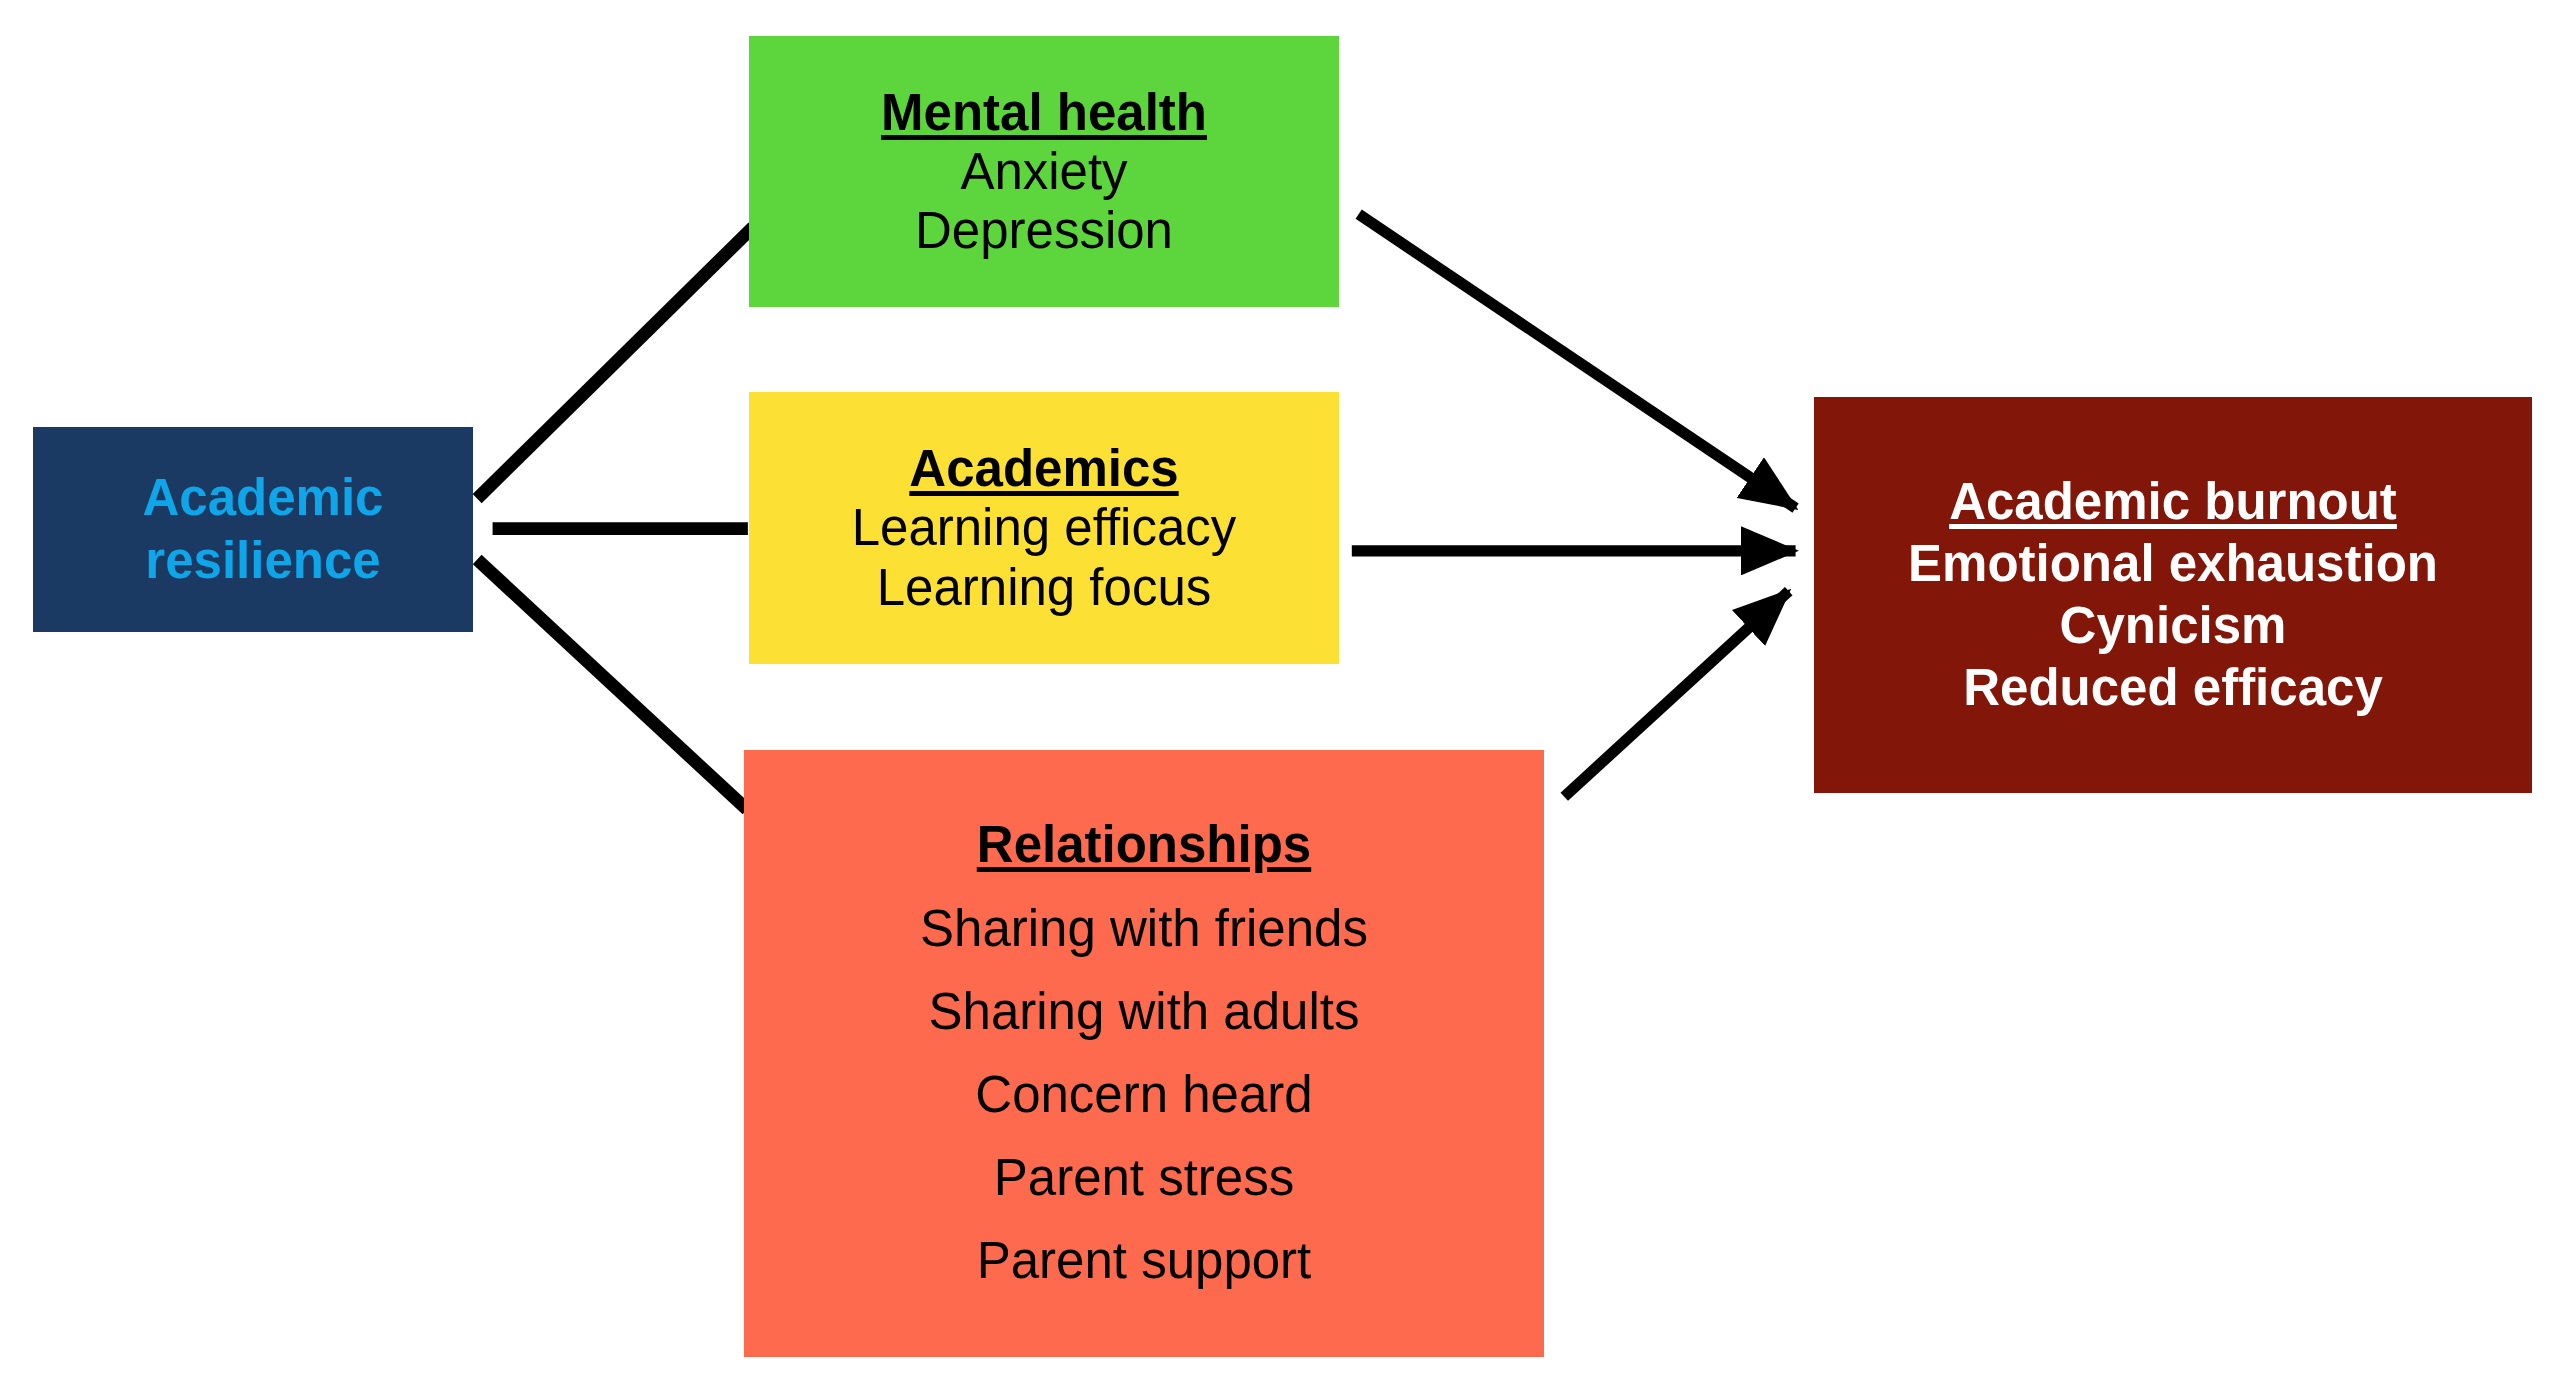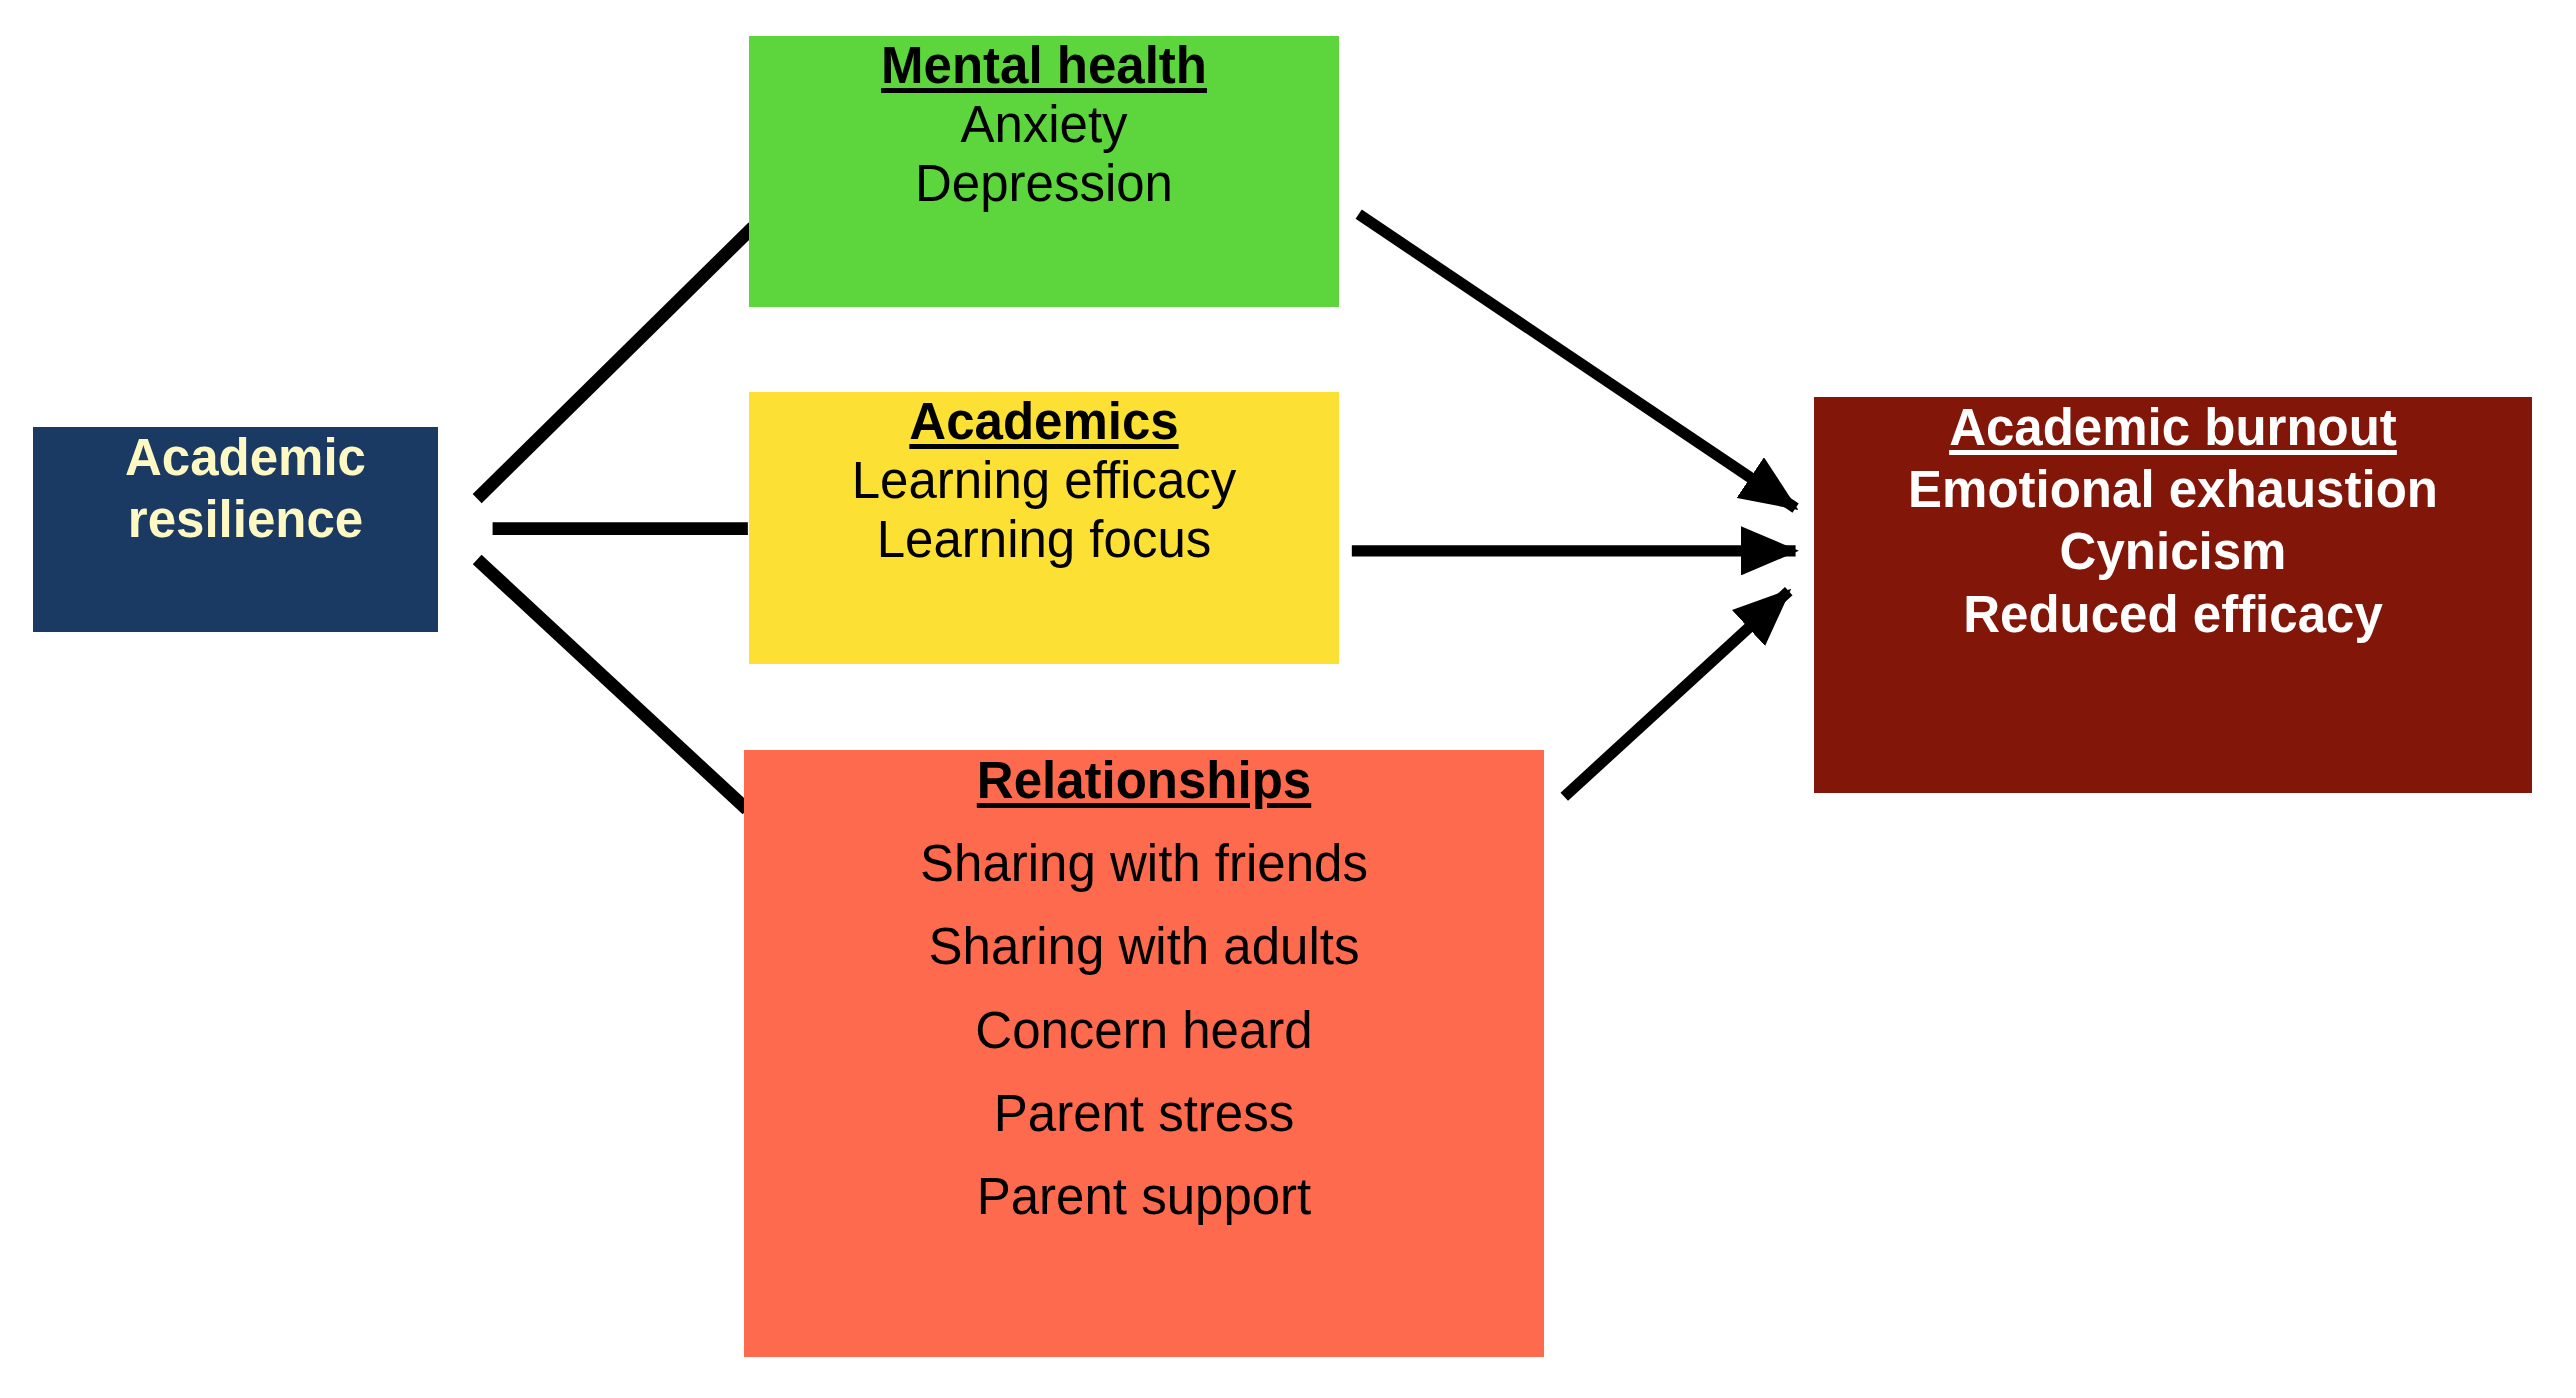--- a/index.html
+++ b/index.html
@@ -14,38 +14,39 @@
     background: #ffffff;
     font-family: "Liberation Sans", sans-serif;
     overflow: hidden;
   }
   .box {
     position: absolute;
     box-sizing: border-box;
     display: flex;
     flex-direction: column;
     align-items: center;
+    justify-content: center;
     text-align: center;
     line-height: 1.16;
   }
   .box .hdr {
     font-weight: bold;
     text-decoration: underline;
     text-underline-offset: 0.10em;
     white-space: nowrap;
   }
   .box .itm {
     white-space: nowrap;
   }
 
   
   #box-resilience {
-    left: 33px;  top: 427px;  width: 405px;  height: 205px;
+    left: 33px;  top: 427px;  width: 440px;  height: 205px;
     background: #1b3a63;
-    color: #fef9c3;
+    color: #0ea5e9;
     font-size: 51px;
     font-weight: bold;
     line-height: 1.22;
     padding-left: 20px;
   }
   #box-resilience .itm { font-weight: bold; }
 
   #box-mental-health {
     left: 749px; top: 36px;  width: 590px; height: 271px;
     background: #5cd63c;

